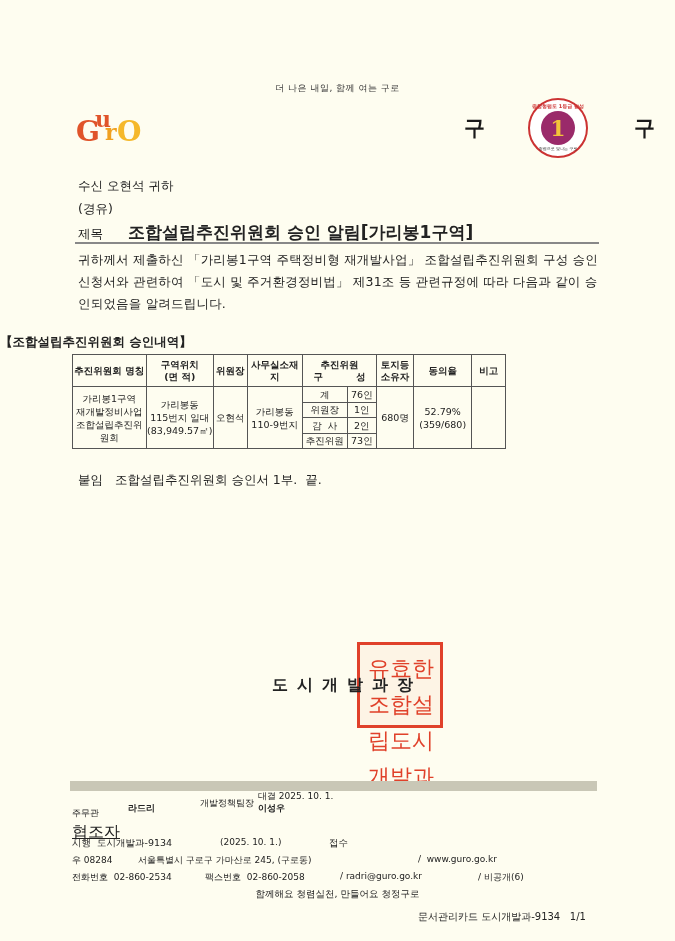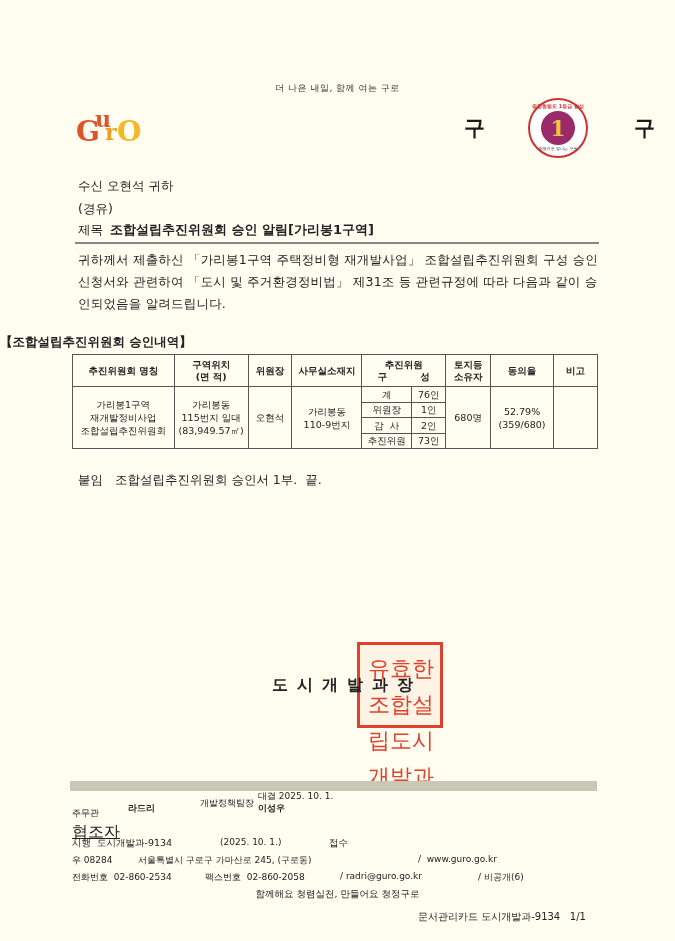--- a/index.html
+++ b/index.html
@@ -21,28 +21,28 @@
 
     .badge { left: 528px; top: 98px; width: 60px; height: 60px; border-radius: 50%; border: 2px solid #c33; background: #fff; }
     .badge .inner { position: absolute; left: 11px; top: 11px; width: 34px; height: 34px; border-radius: 50%; background: #9a2a6a; }
     .badge .num { position: absolute; left: 0; top: 4px; width: 34px; text-align: center; font-size: 22px; font-weight: bold; color: #f3c43a; font-family: "DejaVu Serif", serif; }
     .badge .ring-top { position: absolute; left: 0; top: 3px; width: 56px; text-align: center; font-size: 5px; color: #c33; font-weight: bold; }
     .badge .ring-bot { position: absolute; left: 0; top: 46px; width: 56px; text-align: center; font-size: 4px; color: #333; }
 
     .recip { left: 78px; top: 178px; font-size: 12.5px; }
     .via { left: 78px; top: 201px; font-size: 12.5px; text-align: center; }
     .subject { left: 78px; top: 221px; font-size: 12.5px; }
-    .subject b { margin-left: 7px; font-size: 13px; }
+    .subject b { margin-left: 25px; font-size: 17px; }
     .rule { left: 75px; top: 242px; width: 524px; height: 1.5px; background: #888; }
 
     .body-text { left: 78px; top: 249px; width: 526px; font-size: 12.5px; line-height: 22px; letter-spacing: 0.2px; }
 
     .table-title { left: 0; width: 675px; top: 334px; text-align: left; font-size: 12.5px; font-weight: bold; }
 
-    table.appr { position: absolute; left: 72px; top: 354px; width: 526px; border-collapse: collapse; font-size: 9.5px; }
+    table.appr { position: absolute; left: 72px; top: 354px; width: 434px; border-collapse: collapse; font-size: 9.5px; }
     table.appr td, table.appr th { border: 1px solid #555; text-align: center; vertical-align: middle; }
     table.appr th { height: 32px; font-weight: bold; font-size: 9.5px; line-height: 12px; }
     table.appr td { height: 15.5px; line-height: 13px; }
 
     .attach { left: 78px; top: 472px; font-size: 12.5px; }
 
     .dept-head { left: 272px; top: 675px; font-size: 16px; font-weight: bold; letter-spacing: 9px; }
     .seal { left: 357px; top: 642px; width: 86px; height: 86px; border: 3px solid #e0412a; background: rgba(230,70,40,0.05); }
     .seal .chars { position: absolute; left: 4px; top: 6px; width: 74px; font-size: 22px; line-height: 36px; color: #e0412a; font-family: "DejaVu Serif", serif; letter-spacing: 0px; text-align: center; word-break: break-all; }
 

